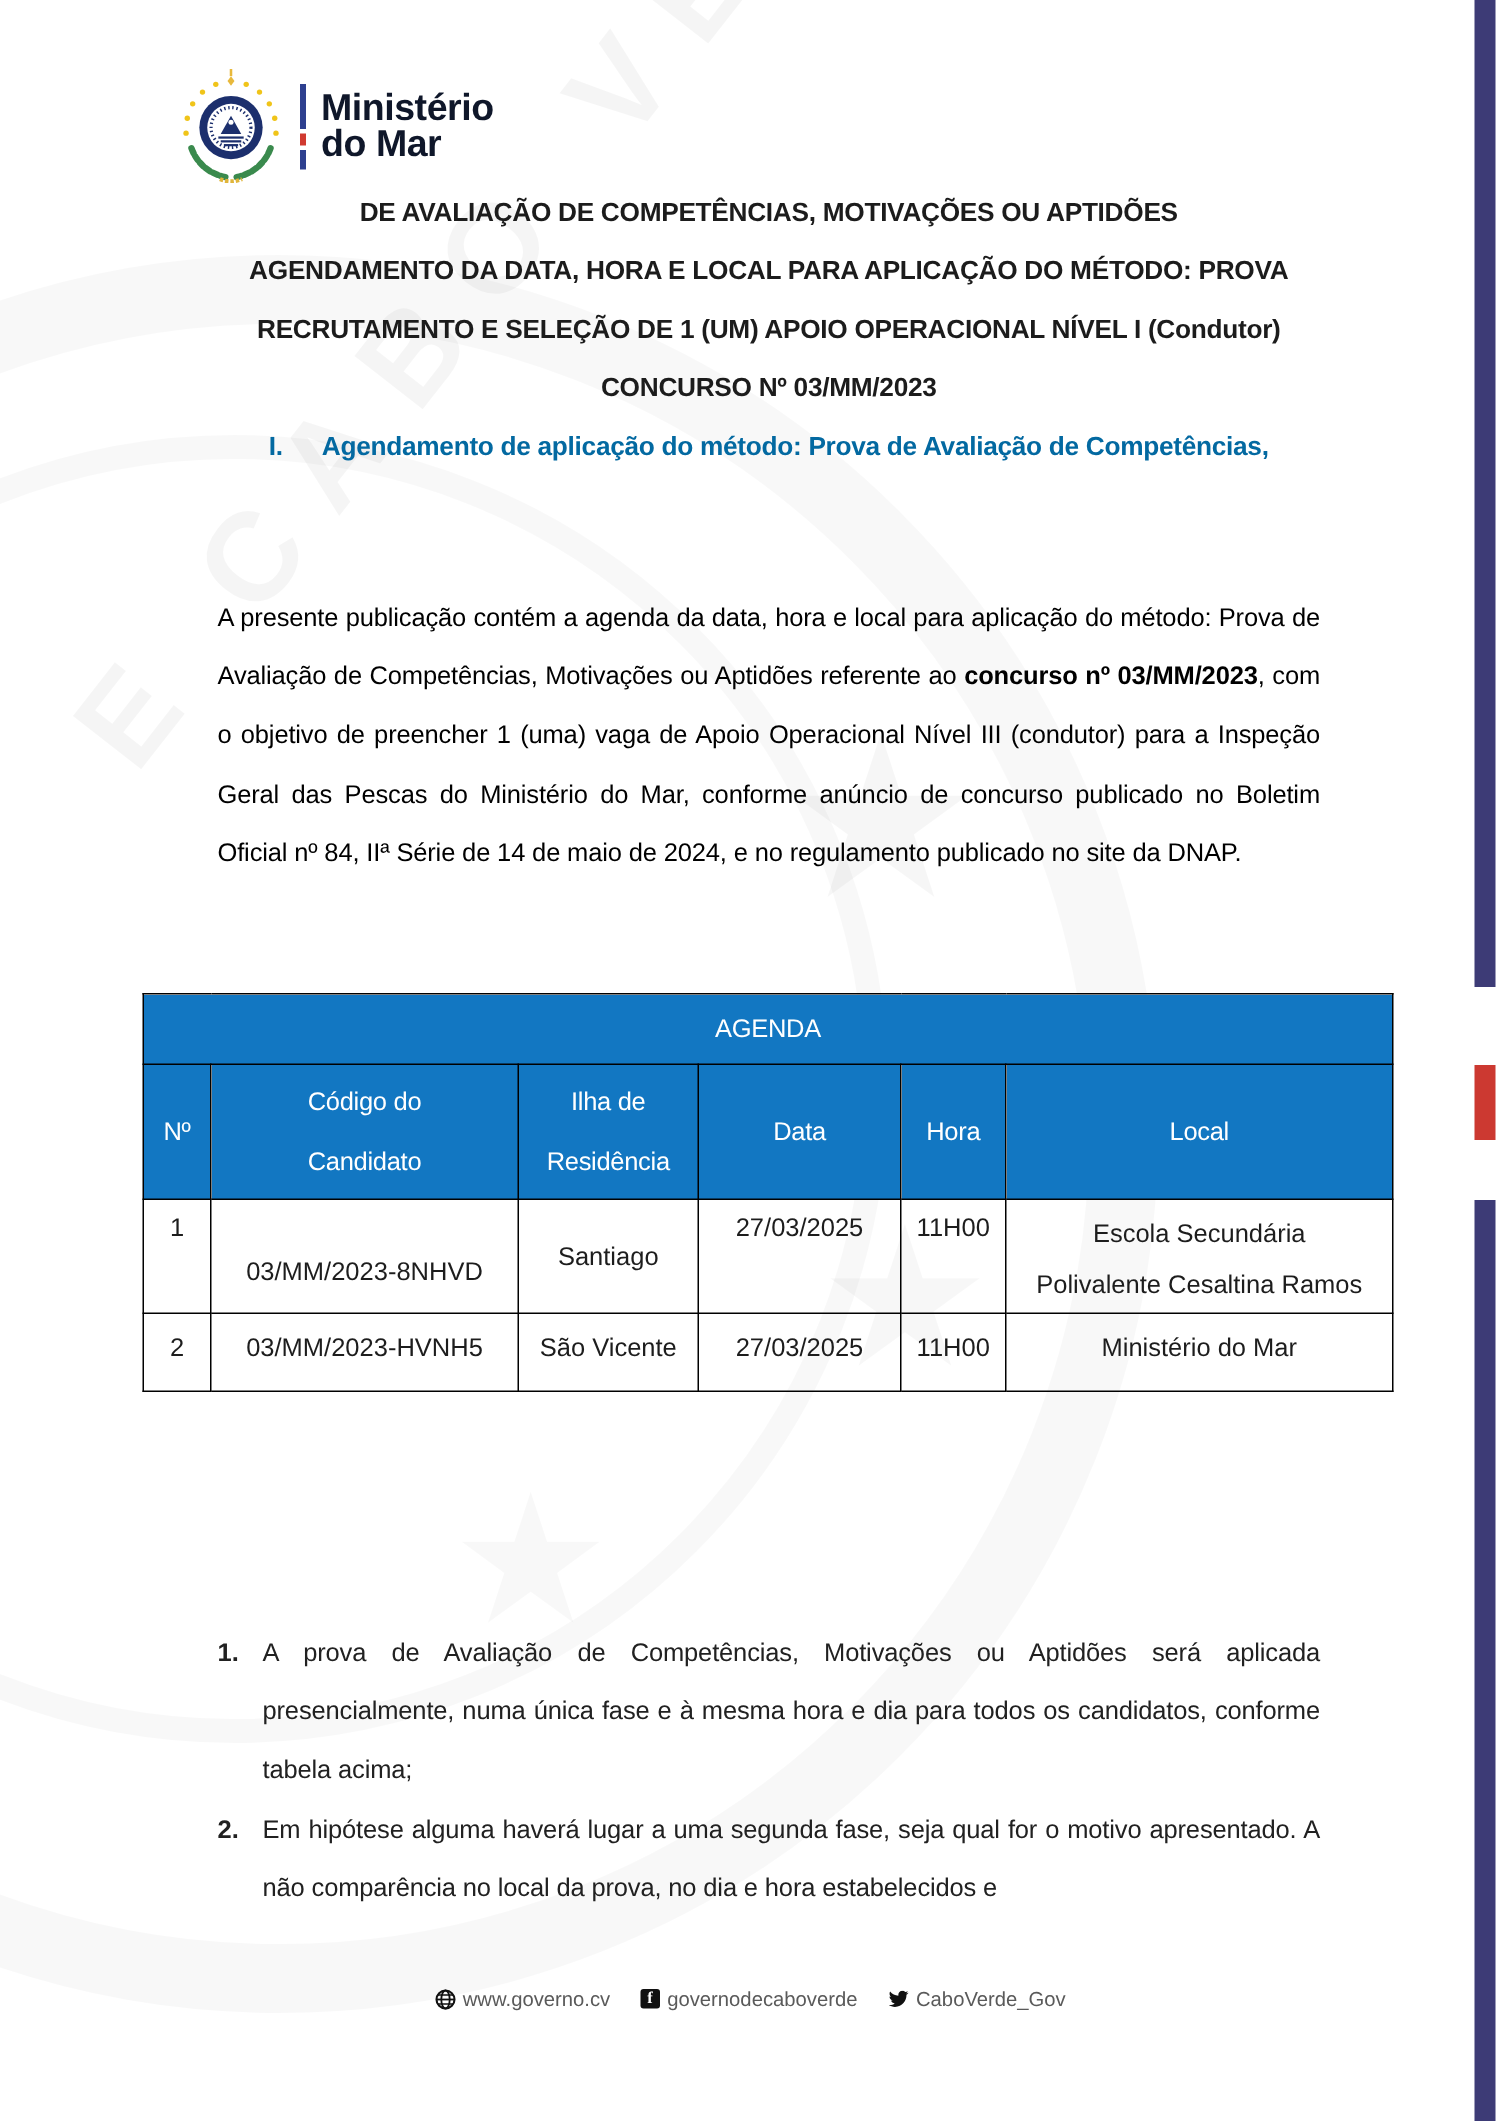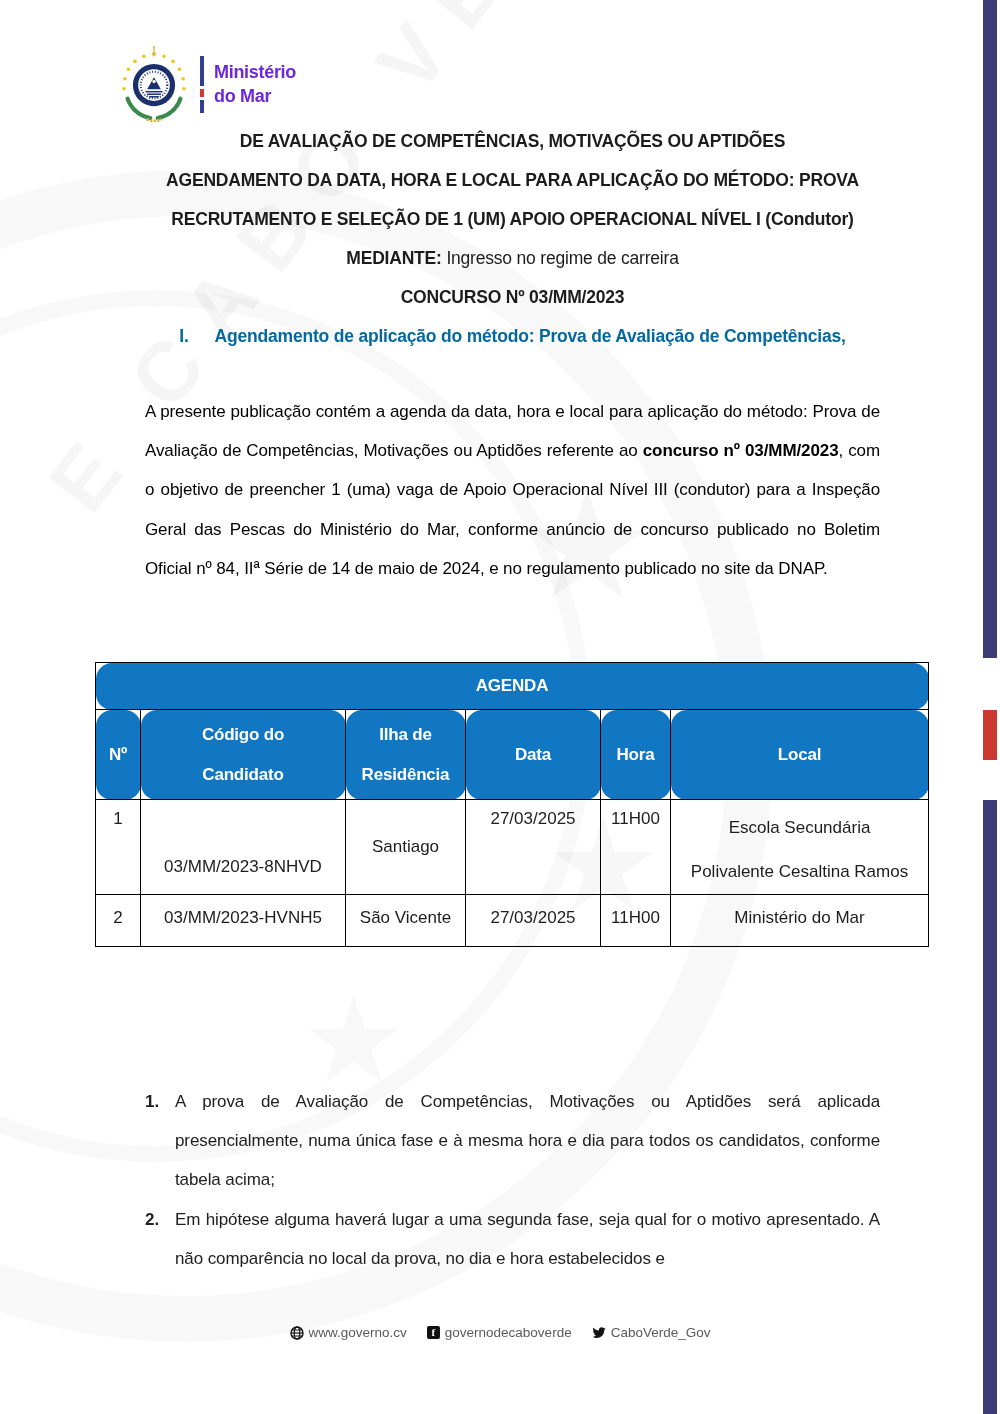--- a/index.html
+++ b/index.html
@@ -26,46 +26,46 @@
   .edge-bar.red{top:710px;height:50px;background:#CC3931;}
   .edge-bar.bottom{top:800px;height:614px;background:#3D3B76;}
   
   .logo-row{position:absolute;left:120px;top:46px;display:flex;align-items:center;z-index:1;}
   .logo-emblem{width:68px;height:76px;}
   .logo-sep{margin-left:12px;margin-right:10px;display:flex;flex-direction:column;align-items:center;}
   .logo-sep .b1{width:4px;height:30px;background:#2D3F8F;}
   .logo-sep .gap{height:3px;}
   .logo-sep .rd{width:4px;height:8px;background:#D03A30;}
   .logo-sep .b2{width:4px;height:13px;background:#2D3F8F;}
-  .logo-name{font-weight:bold;font-size:18px;line-height:24px;color:#6d28d9;letter-spacing:-0.3px;}
+  .logo-name{font-weight:bold;font-size:25px;line-height:24px;color:#0f172a;letter-spacing:-0.3px;}
   
   .content{position:absolute;left:145px;width:735px;z-index:1;}
   .titleblock{top:122px;text-align:center;font-weight:bold;font-size:17.5px;
     line-height:39px;color:#1c1c1c;letter-spacing:-0.2px;}
   .titleblock .norm{font-weight:normal;}
   .sec-head{font-weight:bold;font-size:17.5px;color:#0369a1;letter-spacing:-0.2px;}
   .sec-head .num{margin-right:26px;}
   .para{font-size:17px;line-height:39.2px;text-align:justify;color:#000000;letter-spacing:-0.1px;}
   .para .b{font-weight:bold;}
   .p-intro{top:392px;}
   
   .agenda-wrap{position:absolute;left:95px;top:662px;width:833px;z-index:1;}
   table.agenda{width:833px;border-collapse:collapse;table-layout:fixed;}
   table.agenda th,table.agenda td{border:1px solid #000;overflow:hidden;}
-  .th-blue{background:#1277C2;color:#fff;font-weight:bold;font-size:17px;
-    text-align:center;vertical-align:middle;letter-spacing:-0.2px;white-space:pre-line;line-height:40px;border-radius:16px;}
+  .th-blue{background:#1277C2;color:#fff;font-weight:normal;font-size:17px;
+    text-align:center;vertical-align:middle;letter-spacing:-0.2px;white-space:pre-line;line-height:40px;}
   tr.r-agenda .th-blue{height:44px;line-height:20px;}
   tr.r-cols .th-blue{height:87px;}
   td.cell{font-size:17px;color:#1d1d1d;text-align:center;line-height:22px;}
   tr.r1{height:76px;}
   tr.r2{height:52px;}
   tr.r1 td.a-top{vertical-align:top;padding-top:8px;}
   tr.r1 td.a-bottom{vertical-align:bottom;padding-bottom:16px;}
   tr.r1 td.a-mid{vertical-align:middle;}
-  tr.r1 td.loc{vertical-align:top;padding:6px 17px 0 17px;line-height:44px;margin-left:42px;}
+  tr.r1 td.loc{vertical-align:top;padding:6px 17px 0 17px;line-height:34px;margin-left:42px;}
   tr.r2 td{vertical-align:top;padding-top:12px;}
   
   .sec2{top:960px;text-align:center;}
   .olist{position:absolute;left:145px;top:1082px;width:735px;z-index:1;}
   .oitem{display:flex;}
   .oitem .n{flex:0 0 30px;font-weight:bold;font-size:17px;line-height:39.2px;}
   .oitem .t{flex:1;font-size:17px;line-height:39.2px;text-align:justify;letter-spacing:-0.1px;}
   
   .footer{position:absolute;left:0;top:1320px;width:1000px;text-align:center;z-index:1;
     color:#5a5a5a;font-size:13.5px;line-height:25px;}
@@ -136,21 +136,20 @@
     <div class="logo-name">
       <div>Ministério</div>
       <div>do Mar</div>
     </div>
   </div>
 
   <div class="content titleblock abs" style="top:122px;">
     <div>DE AVALIAÇÃO DE COMPETÊNCIAS, MOTIVAÇÕES OU APTIDÕES</div>
     <div>AGENDAMENTO DA DATA, HORA E LOCAL PARA APLICAÇÃO DO MÉTODO: PROVA</div>
     <div>RECRUTAMENTO E SELEÇÃO DE 1 (UM) APOIO OPERACIONAL NÍVEL I (Condutor)</div>
-    <div><span>MEDIANTE:</span><span class="norm"> Ingresso no regime de carreira</span></div>
     <div>CONCURSO Nº 03/MM/2023</div>
     <div class="sec-head"><span class="num">I.</span><span>Agendamento de aplicação do método: Prova de Avaliação de Competências,</span></div>
   </div>
 
   <div class="content para p-intro abs" style="top:392px;"><span>A presente publicação contém a agenda da data, hora e local para aplicação do método: Prova de Avaliação de Competências, Motivações ou Aptidões referente ao </span><span class="b">concurso nº 03/MM/2023</span><span>, com o objetivo de preencher 1 (uma) vaga de Apoio Operacional Nível III (condutor) para a Inspeção Geral das Pescas do Ministério do Mar, conforme anúncio de concurso publicado no Boletim Oficial nº 84, IIª Série de 14 de maio de 2024, e no regulamento publicado no site da DNAP.</span></div>
 
   <div class="agenda-wrap">
     <table class="agenda">
       <colgroup>
         <col style="width:45px">

